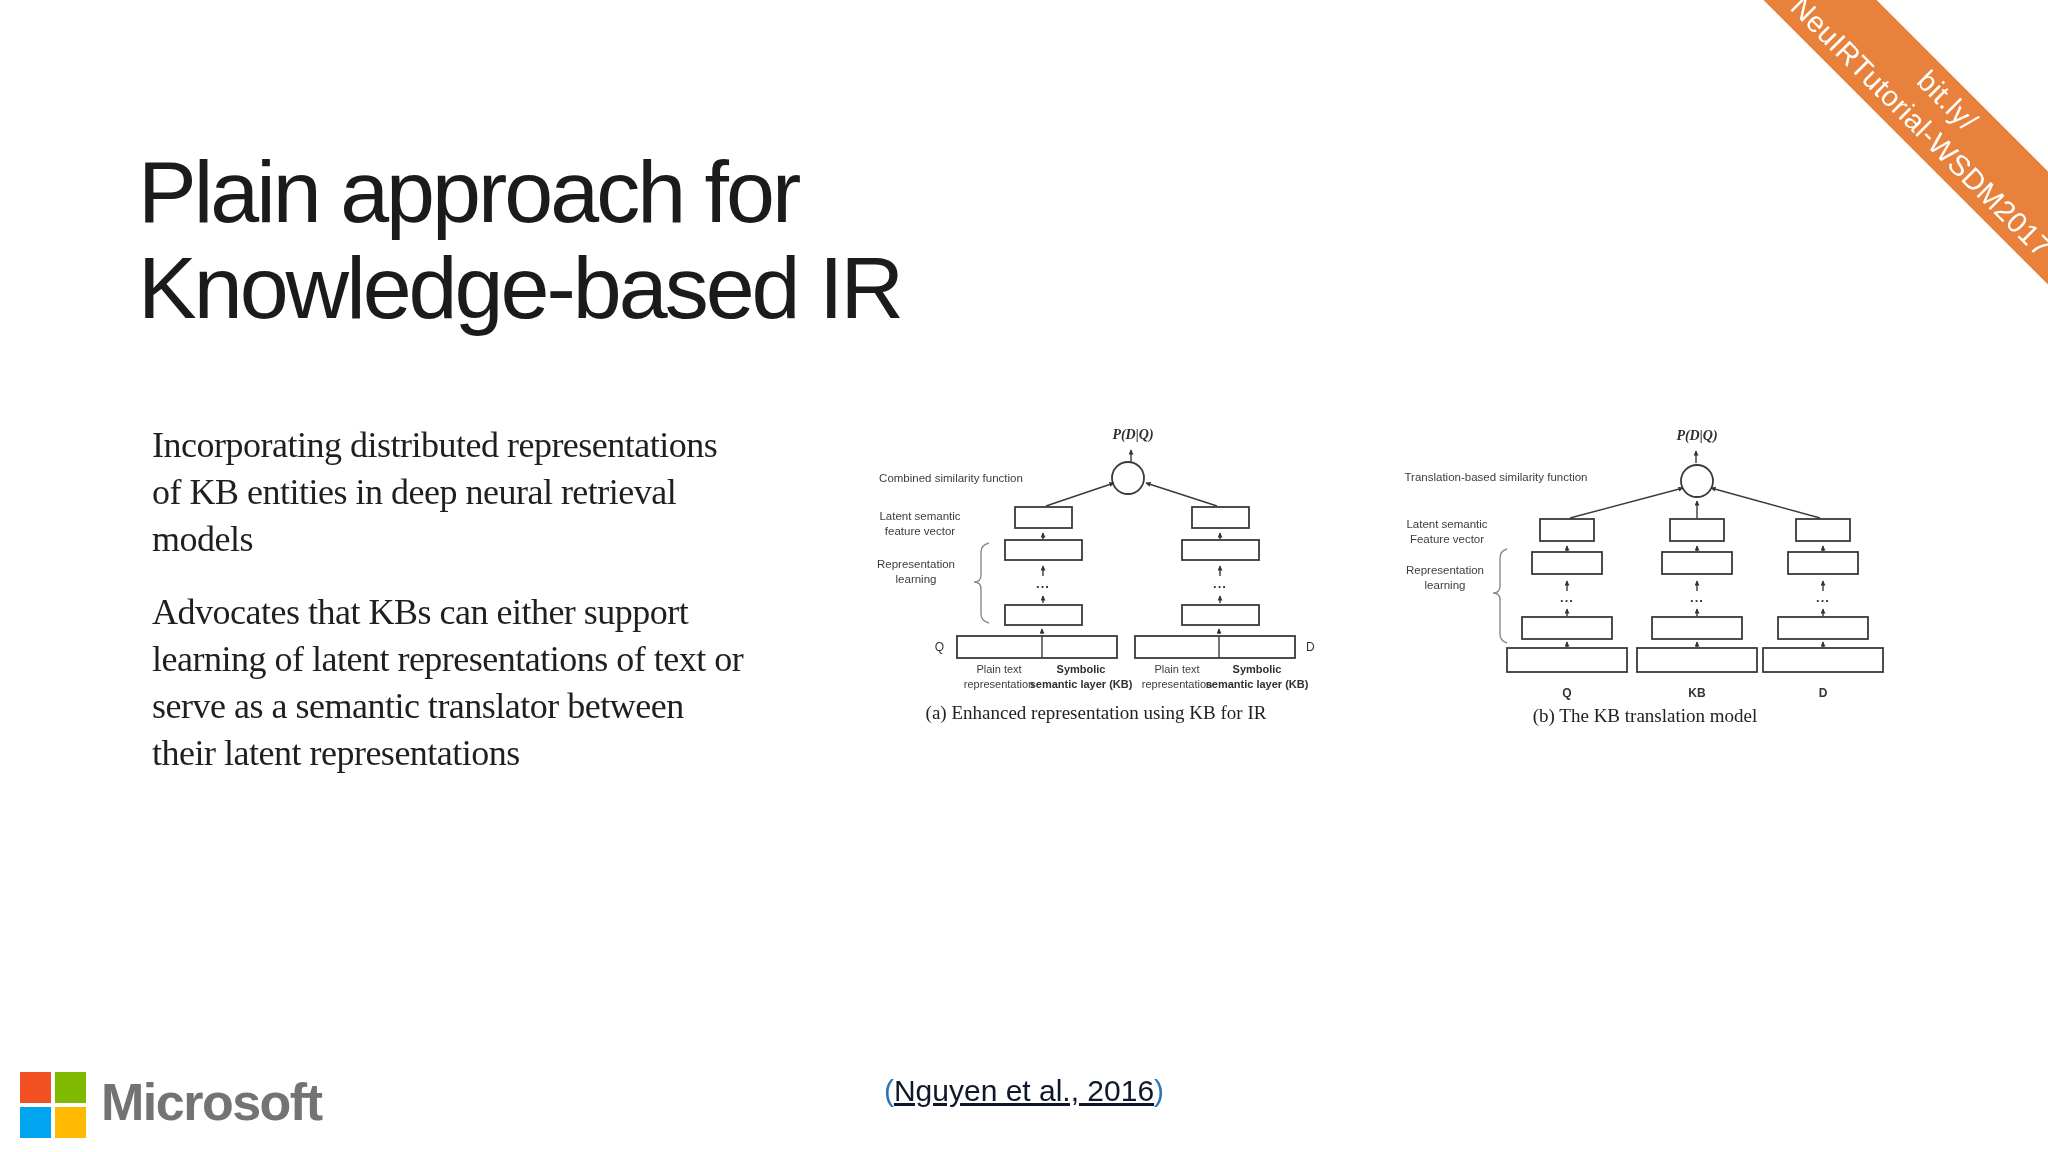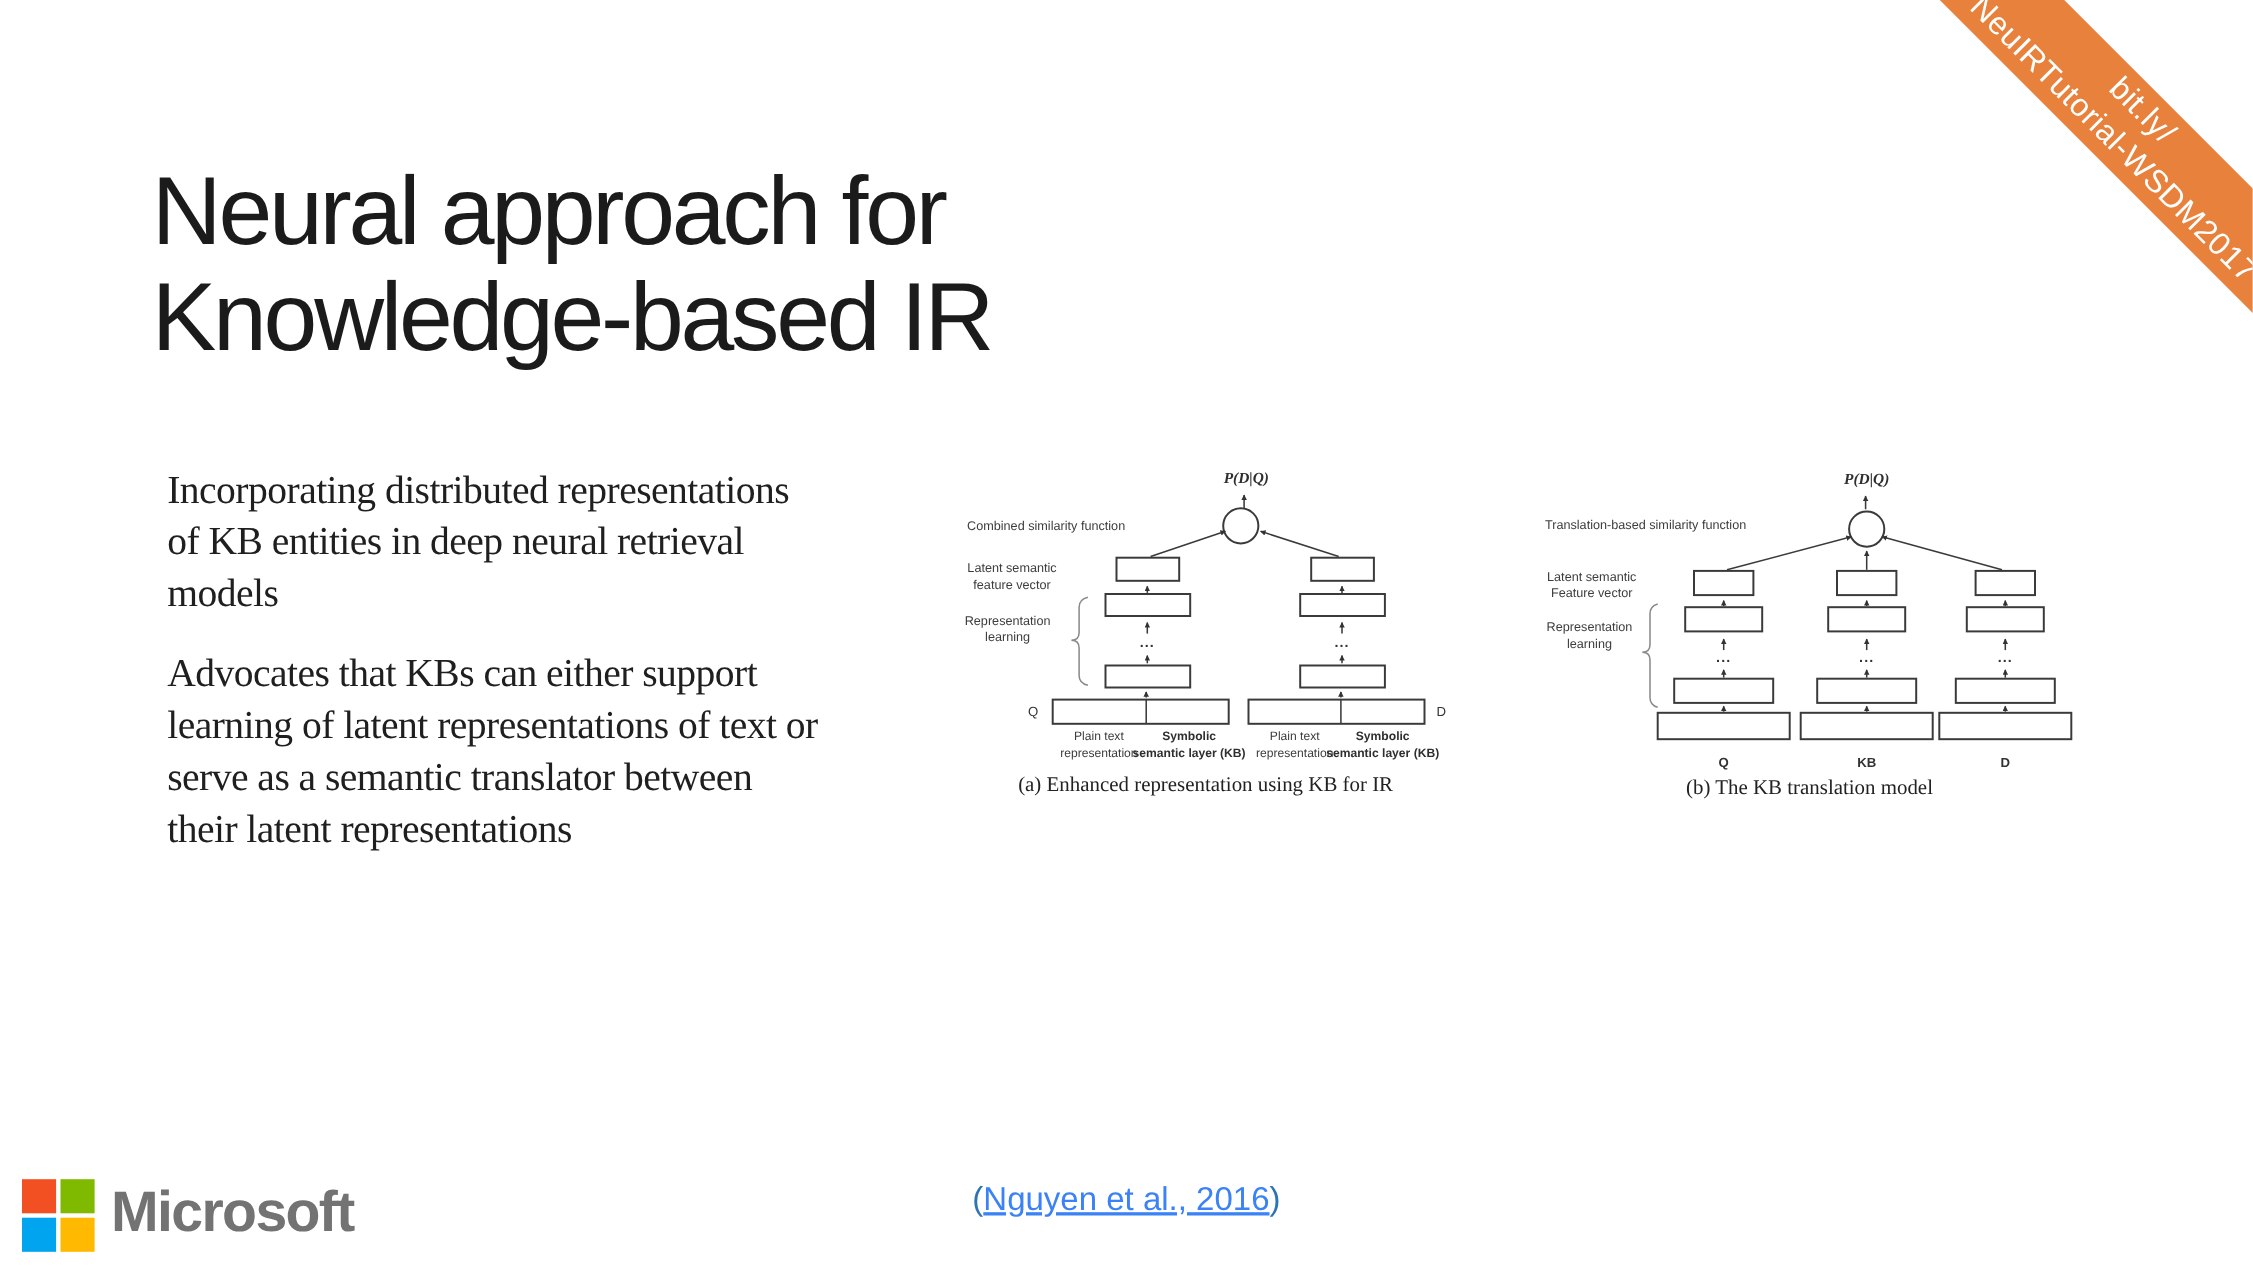--- a/index.html
+++ b/index.html
@@ -49,34 +49,34 @@
   .sq{width:31px;height:31px;}
   .sq-red{background:#F25022;}
   .sq-green{background:#7FBA00;}
   .sq-blue{background:#00A4EF;}
   .sq-yellow{background:#FFB900;}
   .ms-wordmark{font-size:52px;font-weight:700;letter-spacing:-1.5px;color:#737373;}
   .citation{
     position:absolute;left:0;top:1074px;width:2048px;text-align:center;
     font-size:30px;color:#2E74B5;
   }
-  .citation a{color:#3b82f6;text-decoration:underline;}
+  .citation a{color:#0f172a;text-decoration:underline;}
 </style>
 </head>
 <body>
 
 <div class="slide">
 
   <div class="ribbon">
     <span>bit.ly/</span>
     <span>NeuIRTutorial-WSDM2017</span>
   </div>
 
   <div class="title">
-    <div>Neural approach for</div>
+    <div>Plain approach for</div>
     <div>Knowledge-based IR</div>
   </div>
 
   <div class="body-text">
     <p>Incorporating distributed representations of KB entities in deep neural retrieval models</p>
     <p>Advocates that KBs can either support learning of latent representations of text or serve as a semantic translator between their latent representations</p>
   </div>
 
   <svg class="fig fig-a" width="470" height="325" viewBox="850 412 470 325">
     <defs>

